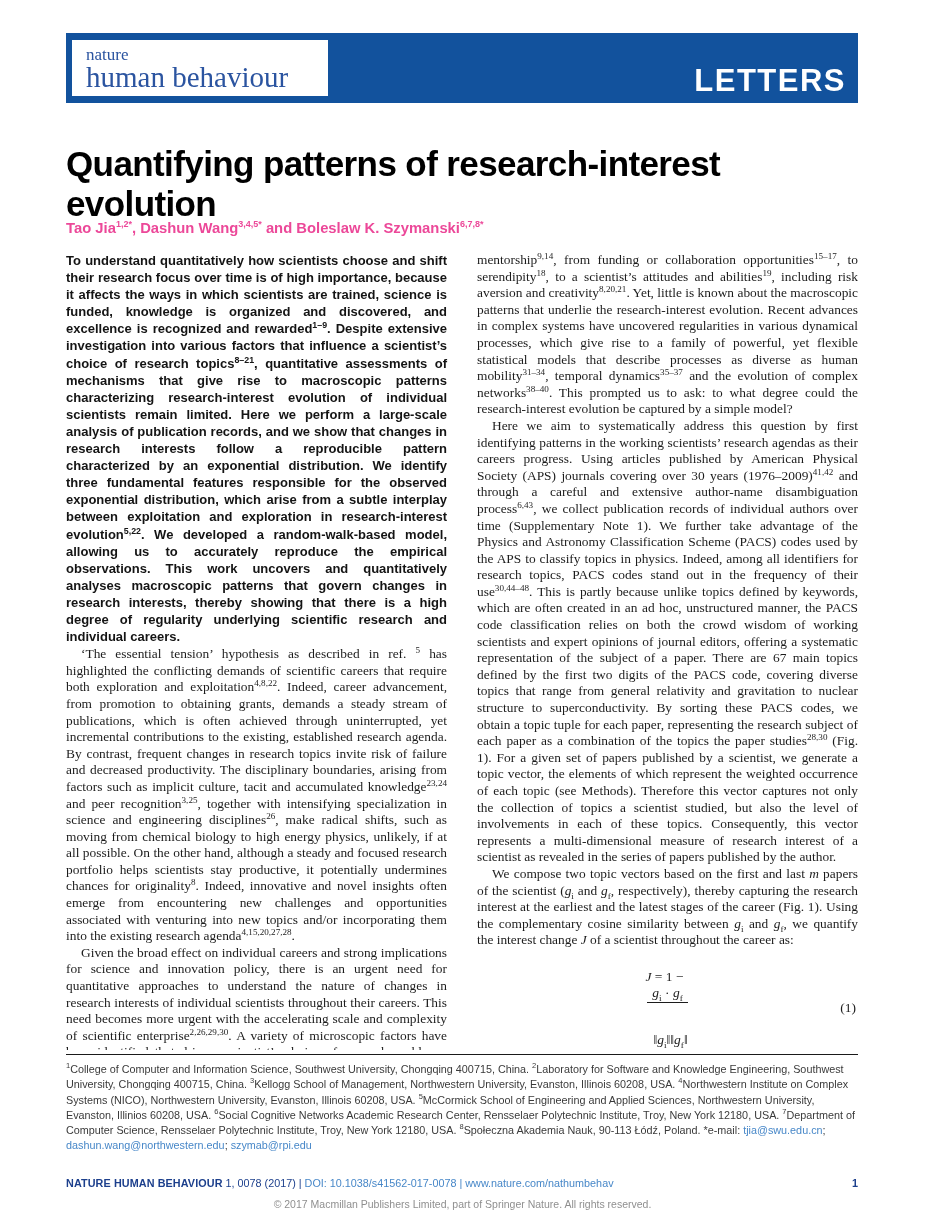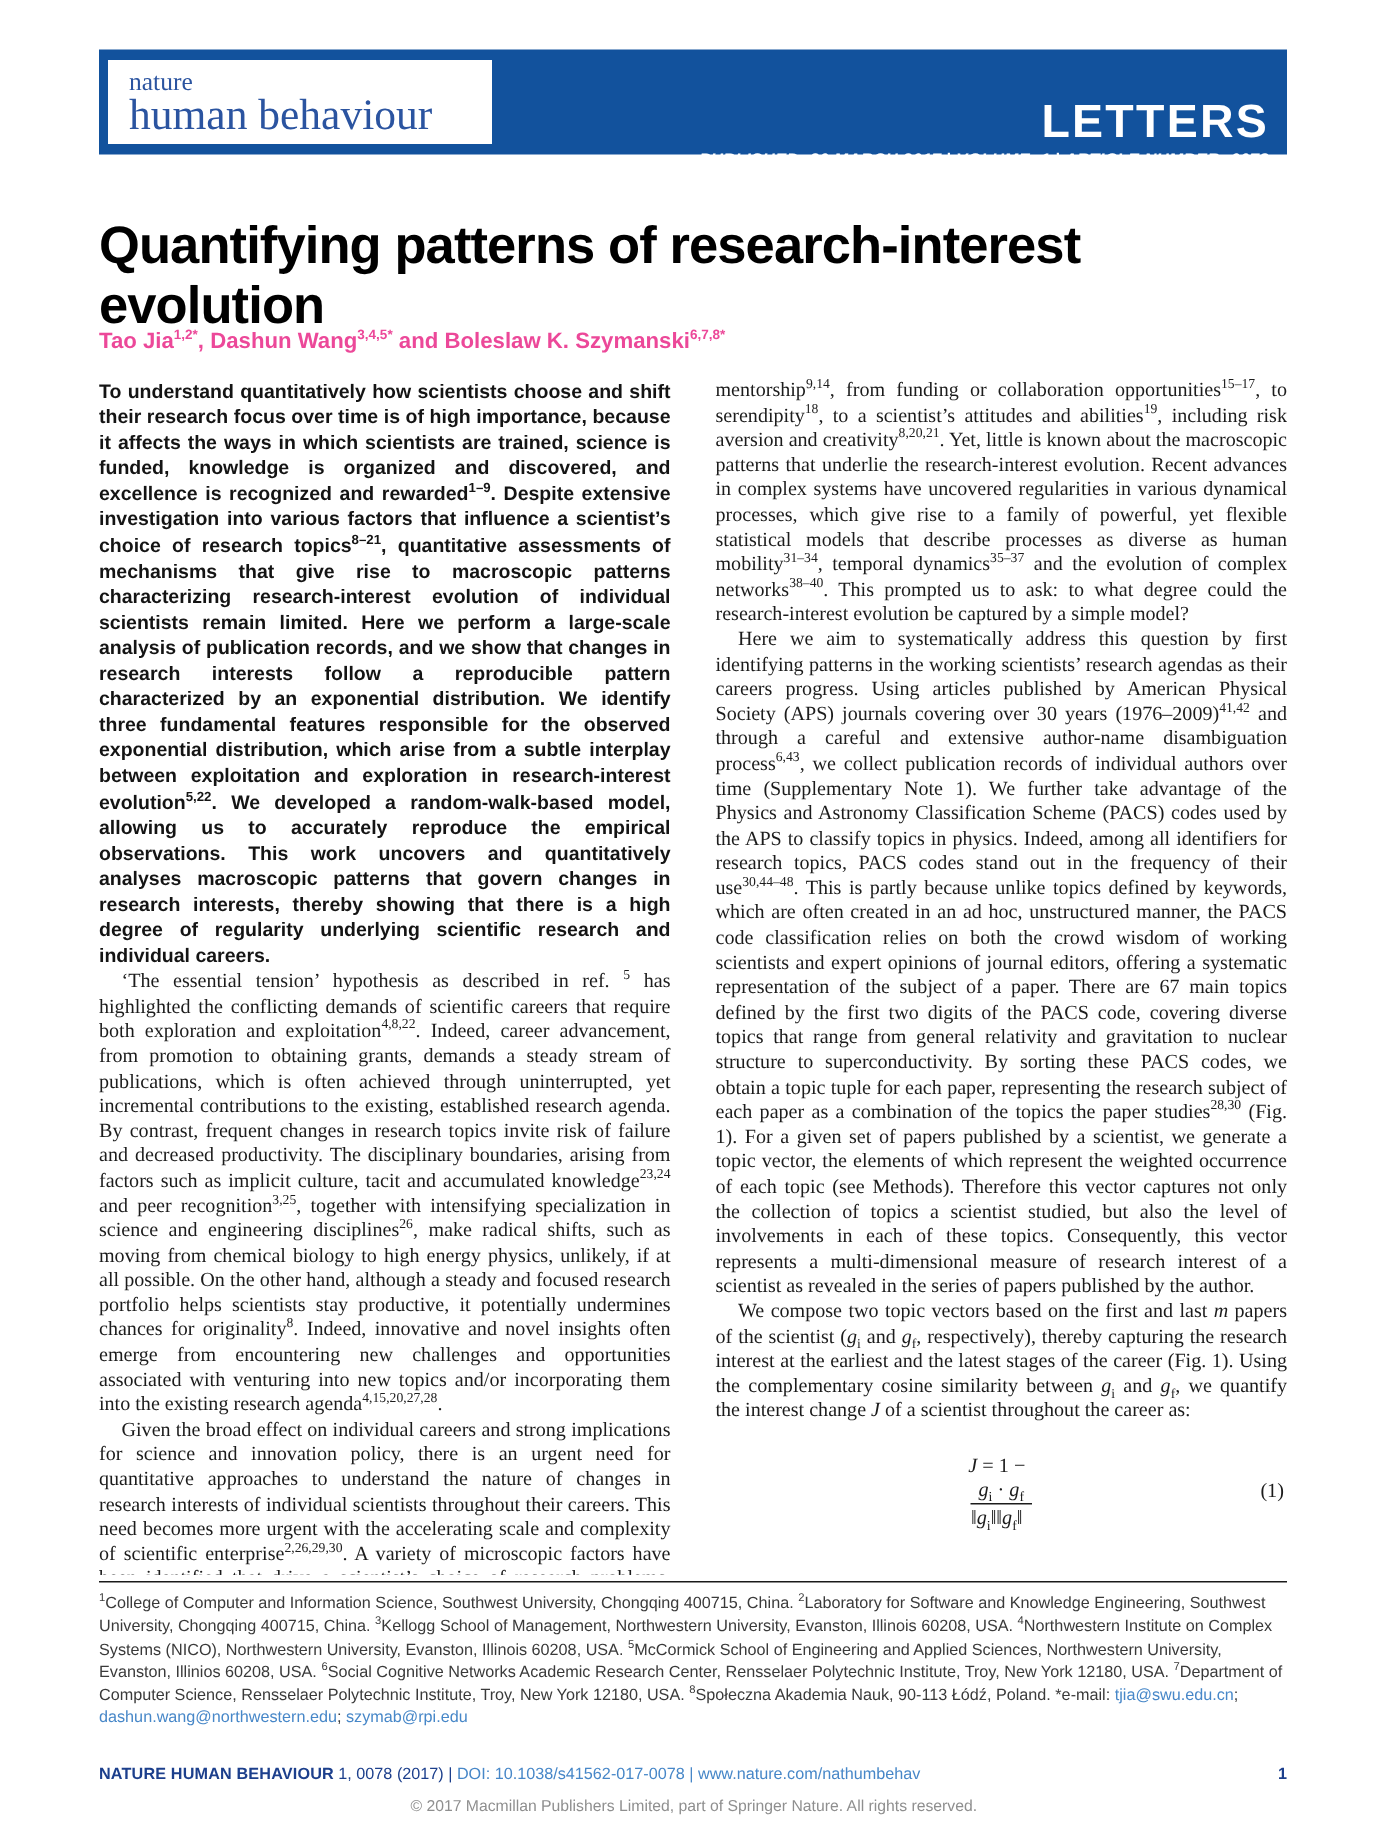--- a/index.html
+++ b/index.html
@@ -11,21 +11,21 @@
   .page { position:absolute; inset:0; overflow:hidden; }
 
   
   .banner { position:absolute; left:66px; top:33px; width:792px; height:70px; background:#12529D; }
   .logo-box { position:absolute; left:6px; top:7px; bottom:7px; width:256px; background:#ffffff;
               box-sizing:border-box; padding:7px 0 0 14px; }
   .logo-top { font-family:"Liberation Serif", serif; color:#2B54A0; font-size:17px; line-height:15px; }
   .logo-bottom { font-family:"Liberation Serif", serif; color:#2B54A0; font-size:29px; line-height:30px; }
   .banner-right { position:absolute; right:12px; top:3px; text-align:right; color:#ffffff; }
   .section-label { font-size:31px; font-weight:700; letter-spacing:1.5px; line-height:36px;margin-top:27px; }
-  .published-line { font-size:11.2px; font-weight:700; letter-spacing:0.2px; margin-top:2px;font-style:italic; }
+  .published-line { font-size:11.2px; font-weight:700; letter-spacing:0.2px; margin-top:2px; }
 
   
   .title { position:absolute; left:66px; top:144px; width:800px; margin:0;
            font-size:35px; font-weight:700; color:#000; letter-spacing:-0.6px; }
   .authors { position:absolute; left:66px; top:220px; width:792px;
              font-size:14.8px; font-weight:700; color:#ec4899; }
   .authors sup { font-size:9px; }
 
   
   .columns { position:absolute; left:66px; top:252px; width:792px; height:798px;
@@ -36,23 +36,23 @@
   .abstract { margin:0 0 1px 0; font-weight:700; font-size:13px; line-height:17.1px;
               text-align:justify; color:#141414; }
   .serif-text p { margin:0; font-family:"Liberation Serif", serif; font-size:13.4px;
                   line-height:16.6px; text-align:justify; color:#1c1c1c; text-indent:15px; }
   .serif-text p.noindent { text-indent:0; }
 
   
   .equation { position:relative; margin-top:20px; display:flex; align-items:center; justify-content:center;
               font-family:"Liberation Serif", serif; font-size:13.5px; color:#1c1c1c;flex-direction:column; }
   .eq-lhs { margin-right:6px; }
-  .frac { display:inline-block; text-align:left; }
+  .frac { display:inline-block; text-align:right; }
   .frac .num { display:block; padding:0 5px 1px; border-bottom:1px solid #1c1c1c; }
-  .frac .den { display:block; padding-top:1px; }
+  .frac .den { display:block; padding-top:1px;margin-top:28px; }
   .eq-number { position:absolute; right:2px; top:50%; transform:translateY(-50%); }
 
   
   .foot-rule { position:absolute; left:66px; top:1054px; width:792px; height:1.4px; background:#1a1a1a; }
   .affiliations { position:absolute; left:66px; top:1062px; width:792px;
                   font-size:10.8px; line-height:15.3px; color:#3a3a3a; text-align:left; }
   .affiliations sup { font-size:7.5px; }
   .lnk { color:#4787C8; cursor:pointer; }
 
   

